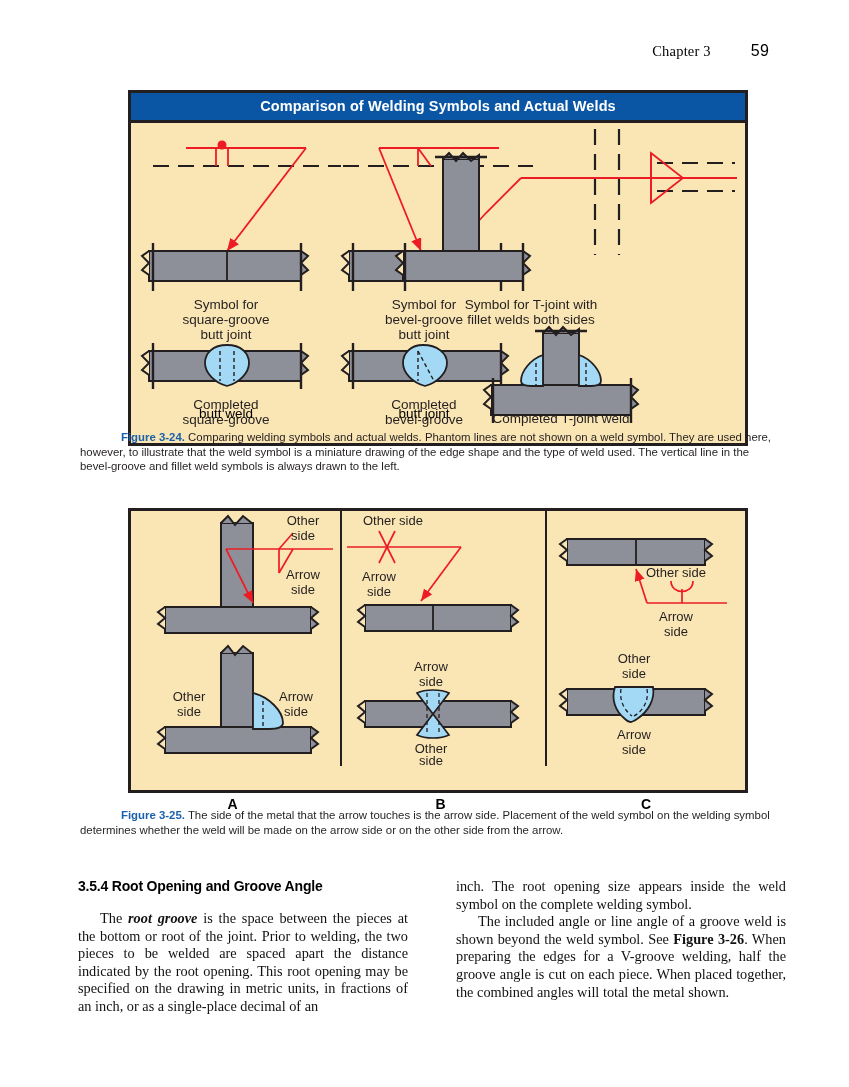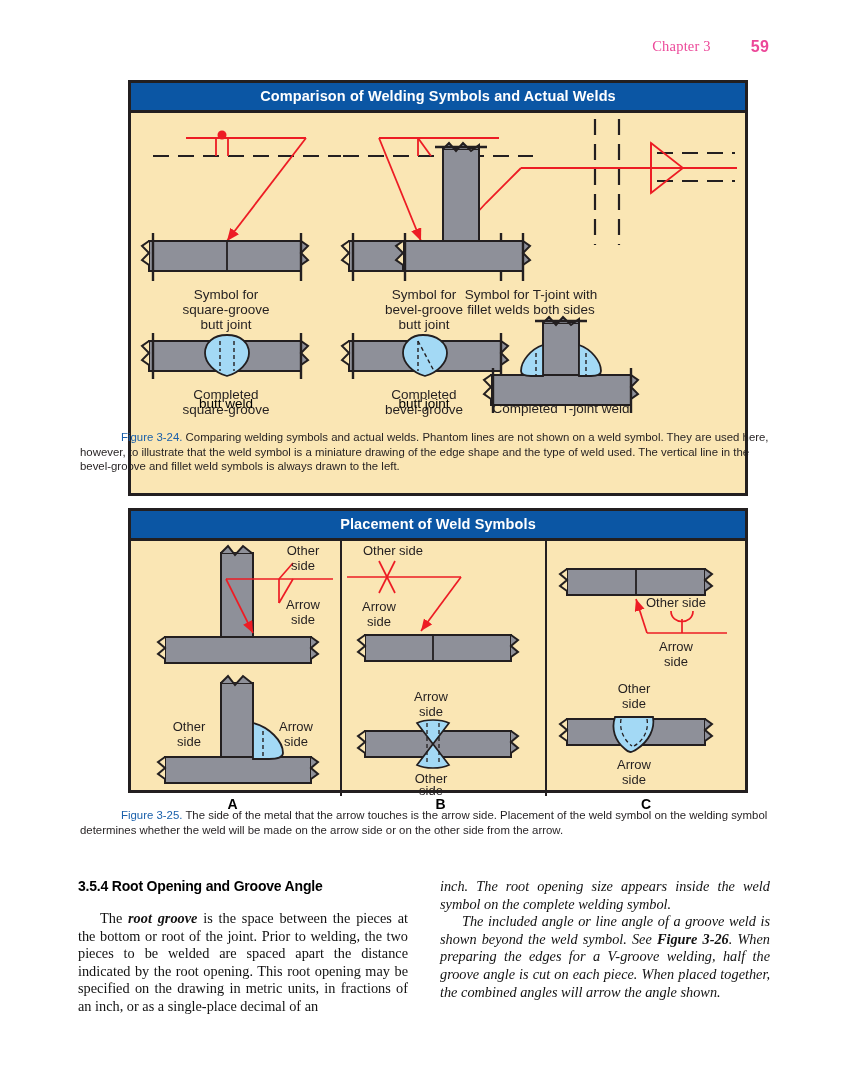--- a/index.html
+++ b/index.html
@@ -17,31 +17,31 @@
   }
 
   
   .runhead {
     position: absolute;
     top: 38px;
     left: 80px;
     right: 80px;
     height: 22px;
     display: flex;
-    align-items: flex-start;
+    align-items: flex-end;
     justify-content: flex-end;
     font-family: "Liberation Serif", serif;
     font-size: 14.5px;
-    color: #ec4899;
+    color: #000000;
     letter-spacing: .2px;
   }
   .runhead .chap { margin-right: 14px; }
   .runhead .pageno {
     font-family: "Liberation Sans", sans-serif;
-    font-weight: bold;
+    font-weight: normal;
     font-size: 16px;
     margin-left: 26px;
   }
 
   
   .figbox {
     position: absolute;
     border: 3px solid #231f20;
     background: #fae6b4;
     box-sizing: border-box;
@@ -52,21 +52,21 @@
     font-weight: bold;
     font-size: 14.5px;
     text-align: center;
     line-height: 27px;
     height: 27px;
     border-bottom: 3px solid #231f20;
     letter-spacing: .1px;
   }
   .figbody { position: relative; width: 100%; }
 
-  #fig24 { left: 128px; top: 80px; width: 620px; height: 416px; }
+  #fig24 { left: 128px; top: 90px; width: 620px; height: 356px; }
   #fig24 .figbody { height: 304px; }
 
   #fig25 { left: 128px; top: 508px; width: 620px; height: 285px; }
   #fig25 .figbody { height: 255px; }
 
   .vdiv {
     position: absolute;
     top: 0; bottom: 0;
     width: 2px;
     background: #231f20;
@@ -77,21 +77,21 @@
     position: absolute;
     left: 80px;
     width: 692px;
     font-size: 11.4px;
     line-height: 14.6px;
     color: #231f20;
     text-align: left;
   }
   .caption .figlabel {
     color: #1a60ab;
-    font-weight: normal;
+    font-weight: bold;
     padding-left: 41px;
   }
   #cap24 { top: 430px; }
   #cap25 { top: 808px; }
 
   
   .section-title {
     position: absolute;
     left: 78px;
     top: 878px;
@@ -102,21 +102,21 @@
   .col {
     position: absolute;
     width: 330px;
     font-family: "Liberation Serif", serif;
     font-size: 14.3px;
     line-height: 17.6px;
     text-align: justify;
     color: #111;
   }
   #colL { left: 78px; top: 910px; }
-  #colR { left: 440px; top: 878px; font-style: italic; }
+  #colR { left: 456px; top: 878px; }
   .col p { margin: 0; text-indent: 22px; }
   .col p.noind { text-indent: 0; }
   .col i { font-style: italic; font-weight: bold; }
   .col b { font-weight: bold; margin-top: 9px; }
 
   
   .panel-letter {
     position: absolute;
     font-weight: bold;
     font-size: 14px;
@@ -273,21 +273,20 @@
     <div style="position:absolute;left:198px;top:283px;width:190px;text-align:center;font-size:13.5px;">butt joint</div>
   </div>
 </div>
 
 <div class="caption" id="cap24">
   <span class="figlabel">Figure 3-24.</span>
   <span>Comparing welding symbols and actual welds. Phantom lines are not shown on a weld symbol. They are used here, however, to illustrate that the weld symbol is a miniature drawing of the edge shape and the type of weld used. The vertical line in the bevel-groove and fillet weld symbols is always drawn to the left.</span>
 </div>
 
 <div class="figbox" id="fig25">
-  <div class="figbar">Placement of Weld Symbols</div>
   <div class="figbody">
     <div class="vdiv" style="left:209px;"></div>
     <div class="vdiv" style="left:414px;"></div>
 
     <svg width="614" height="255" viewBox="0 0 614 255">
       <defs>
         <marker id="bh" markerWidth="9" markerHeight="9" refX="7" refY="3" orient="auto">
           <path d="M0,0 L7,3 L0,6 z" fill="#ed1c24"></path>
         </marker>
       </defs>
@@ -402,14 +401,14 @@
 </div>
 
 <div class="section-title">3.5.4 Root Opening and Groove Angle</div>
 
 <div class="col" id="colL">
   <p><span>The </span><i>root groove</i><span> is the space between the pieces at the bottom or root of the joint. Prior to welding, the two pieces to be welded are spaced apart the distance indicated by the root opening. This root opening may be specified on the drawing in metric units, in fractions of an inch, or as a single-place decimal of an</span></p>
 </div>
 
 <div class="col" id="colR">
   <p class="noind">inch. The root opening size appears inside the weld symbol on the complete welding symbol.</p>
-  <p><span>The included angle or line angle of a groove weld is shown beyond the weld symbol. See </span><b>Figure 3-26</b><span>. When preparing the edges for a V-groove welding, half the groove angle is cut on each piece. When placed together, the combined angles will arrow the angle shown.</span></p>
+  <p><span>The included angle or line angle of a groove weld is shown beyond the weld symbol. See </span><b>Figure 3-26</b><span>. When preparing the edges for a V-groove welding, half the groove angle is cut on each piece. When placed together, the combined angles will total the metal shown.</span></p>
 </div>
 
 </body></html>

